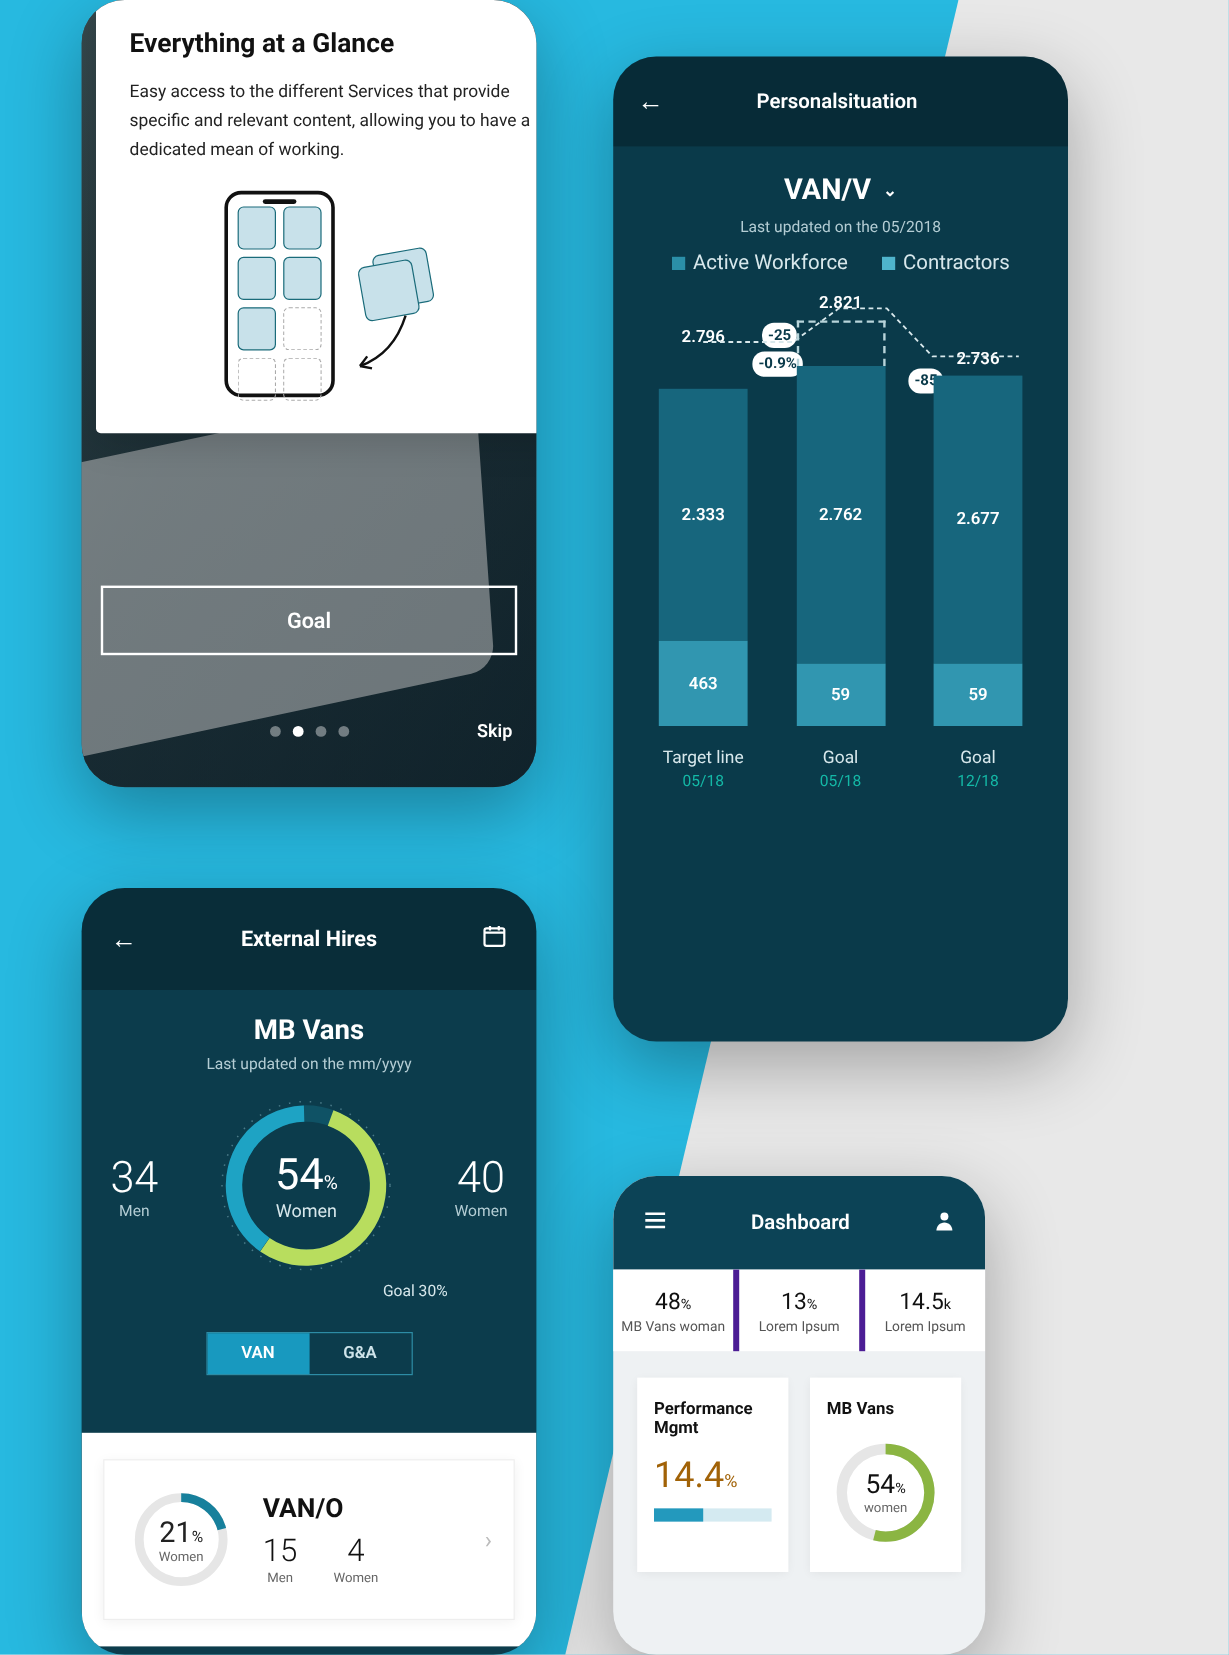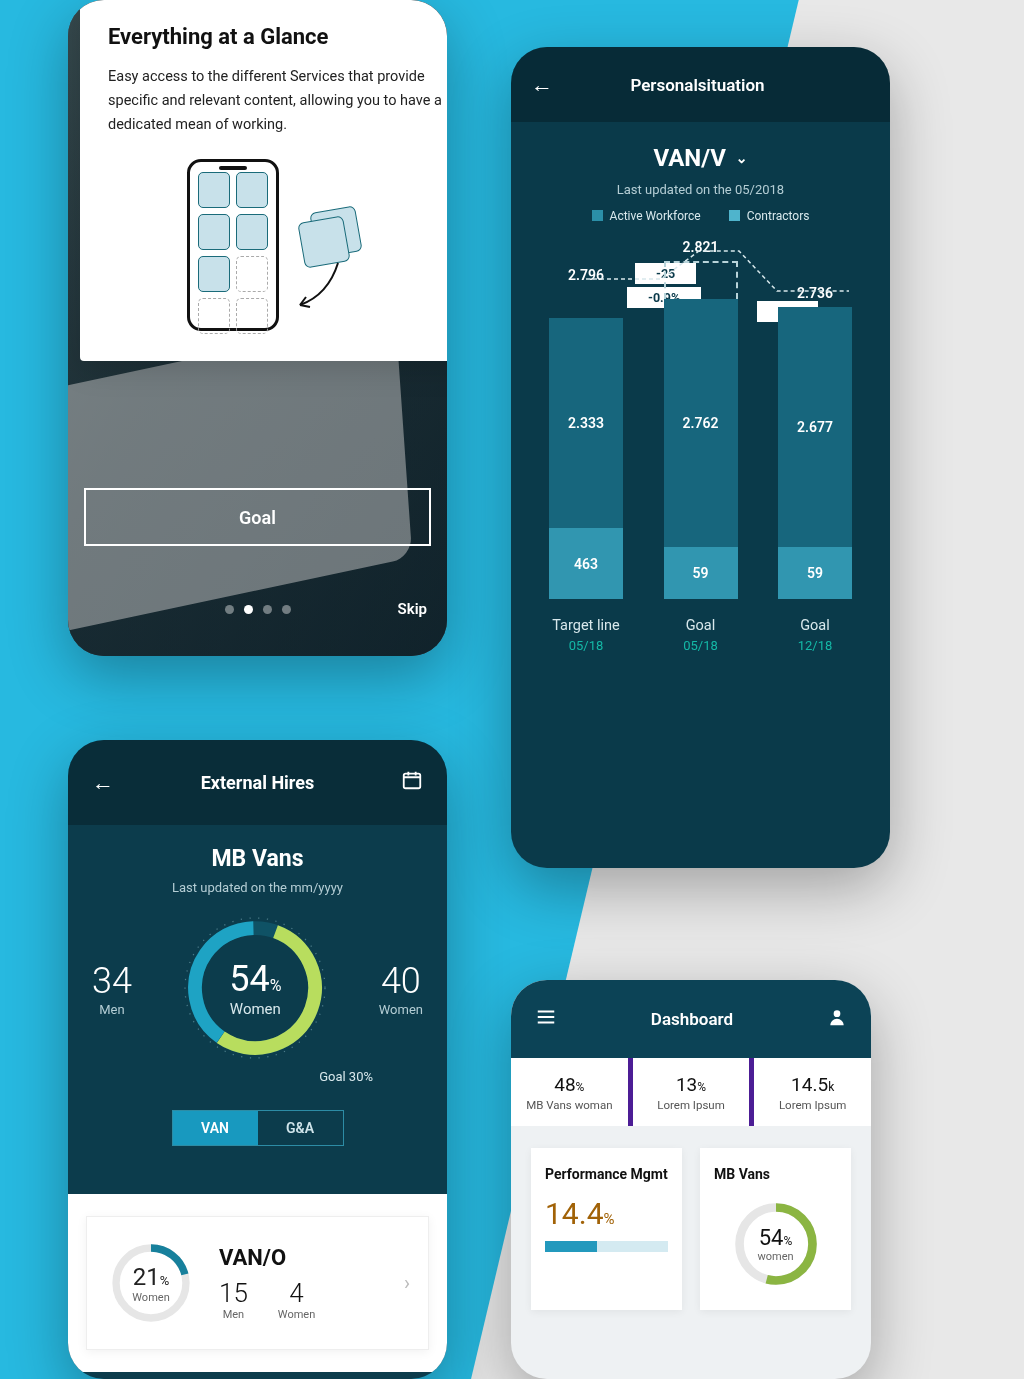--- a/index.html
+++ b/index.html
@@ -166,42 +166,42 @@
   margin-left: -28px;
 }
 .phone2 .back-icon { color: #fff; font-size: 22px; }
 .phone2 .body { padding: 22px 38px 40px; color: #d8e8ec; text-align: center; }
 .phone2 .dd-title {
   font-size: 24px; font-weight: 700; color: #fff;
   display: inline-flex; align-items: center; gap: 10px;
 }
 .phone2 .dd-title .chev { font-size: 14px; }
 .phone2 .updated { font-size: 13px; margin-top: 10px; color: #b4cdd4; }
-.phone2 .legend { margin-top: 12px; font-size: 12px; display: flex; justify-content: center; gap: 28px; }
+.phone2 .legend { margin-top: 12px; font-size: 17px; display: flex; justify-content: center; gap: 28px; }
 .phone2 .legend span::before {
   content:""; display: inline-block; width: 11px; height: 11px;
   margin-right: 7px; vertical-align: -1px;
 }
 .phone2 .legend .l1::before { background: #2b8fa8; }
 .phone2 .legend .l2::before { background: #4fb4cc; }
 .phone2 .chart { margin-top: 70px; display: flex; justify-content: space-between; align-items: flex-end; height: 360px; }
 .phone2 .bar-col { width: 74px; display: flex; flex-direction: column; align-items: center; }
 .phone2 .bar-label-top { color: #fff; font-size: 14px; font-weight: 600; margin-bottom: 6px; }
 .phone2 .bar-stack { width: 100%; display: flex; flex-direction: column-reverse; position: relative; }
 .phone2 .seg { display: flex; align-items: center; justify-content: center; color: #fff; font-size: 14px; font-weight: 600; }
 .phone2 .seg.top { background: #17667d; }
 .phone2 .seg.bot { background: #3196b0; }
 .phone2 .col-dashed { border: 2px dashed #b8d4da; border-bottom: none; position: absolute; top: 0; left:0; right:0; }
 .phone2 .xlabel { margin-top: 18px; font-size: 14.5px; color: #d8e8ec; }
 .phone2 .xlabel small { display:block; color: #14b8a6; font-size: 13px; margin-top: 4px; }
 .phone2 .pill {
   position: absolute;
   background: #fff; color: #0a3a4a;
   font-size: 12.5px; font-weight: 700;
-  padding: 3px 21px; border-radius: 0;
+  padding: 3px 5px; border-radius: 10px;
 }
 
 
 .phone3 {
   left: 68px; top: 740px;
   width: 379px; height: 639px;
   background: #0c3c4c;
 }
 .phone3 .header {
   height: 85px;
@@ -270,21 +270,21 @@
 .phone3 .card2-main .t { font-size: 22px; font-weight: 700; color: #111; margin-bottom: 8px; }
 .phone3 .card2-main .nums { display: flex; gap: 30px; }
 .phone3 .card2-main .num { text-align: center; }
 .phone3 .card2-main .num .v2 { font-size: 26px; font-weight: 300; color: #111; }
 .phone3 .card2-main .num .l2 { font-size: 11px; color: #666; }
 .phone3 .chev-r { color: #bbb; font-size: 20px; }
 
 
 .phone4 {
   left: 511px; top: 980px;
-  width: 360px; height: 399px;
+  width: 310px; height: 399px;
   background: #eef1f3;
 }
 .phone4 .header {
   height: 78px;
   background: #0c4356;
   display: flex;
   align-items: center;
   justify-content: space-between;
   padding: 0 24px;
 }

